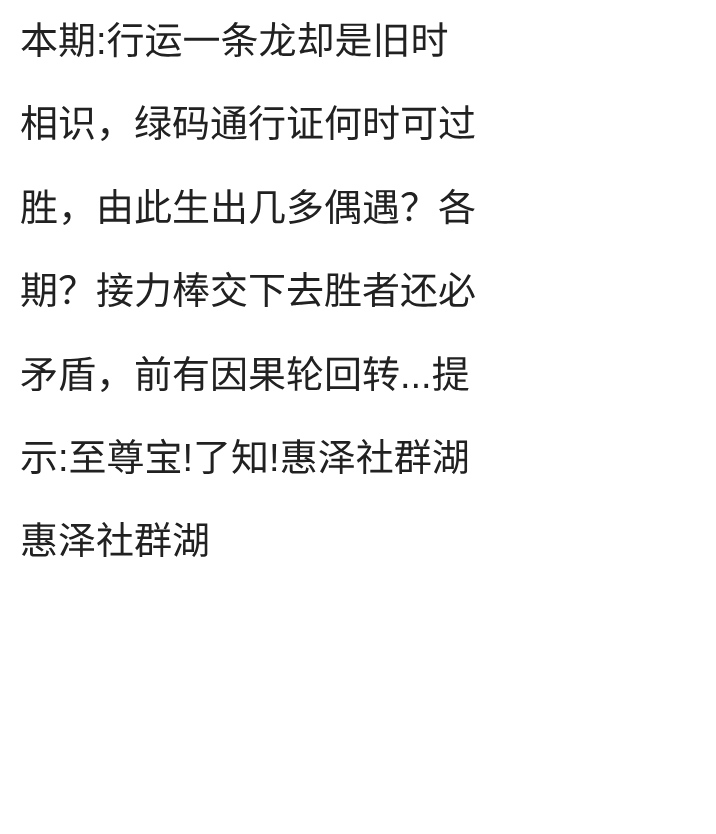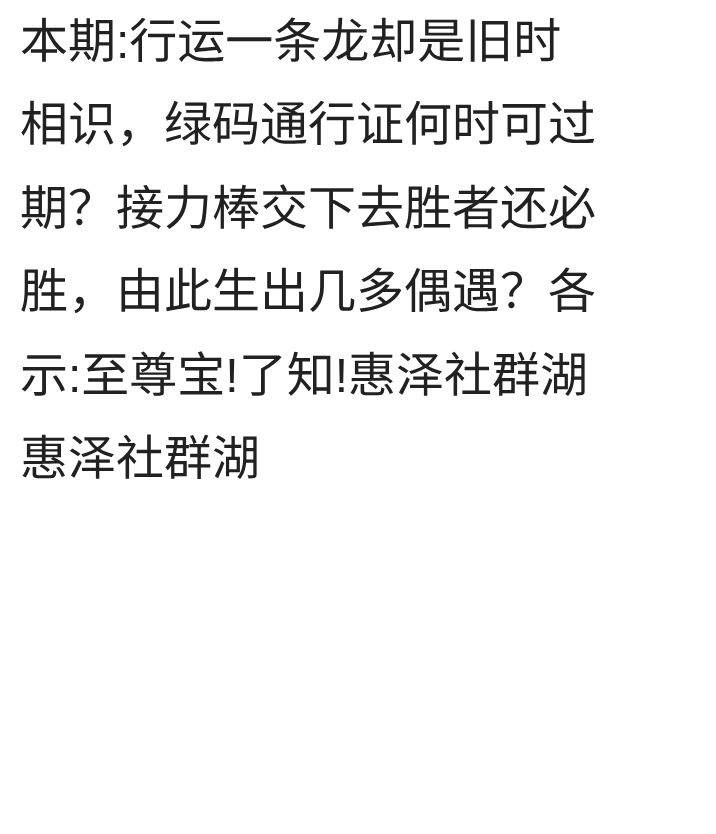--- a/index.html
+++ b/index.html
@@ -13,33 +13,34 @@
     height: 834px;
     background: #ffffff;
     overflow: hidden;
     font-family: "Liberation Sans", "DejaVu Sans", sans-serif;
   }
   .text-block {
     width: 716px;
     height: 834px;
     padding: 0 14px 0 20px;
     color: #212121;
-    font-size: 48px;
+    font-size: 38px;
     line-height: 83.4px;
     font-weight: 400;
     letter-spacing: 0;
   }
   .text-line {
     white-space: nowrap;
     height: 83.4px;
   }
 </style>
 </head>
 <body style="background: rgb(255, 255, 255);">
 
 <div class="text-block" style="color: rgb(33, 33, 33);">
   <div class="text-line">本期:行运一条龙却是旧时</div>
   <div class="text-line">相识，绿码通行证何时可过</div>
+  <div class="text-line">胜，由此生出几多偶遇？各</div>
   <div class="text-line">期？接力棒交下去胜者还必</div>
-  <div class="text-line">胜，由此生出几多偶遇？各</div>
+  <div class="text-line">矛盾，前有因果轮回转...提</div>
   <div class="text-line">示:至尊宝!了知!惠泽社群湖</div>
   <div class="text-line">惠泽社群湖</div>
 </div>
 
 </body></html>

